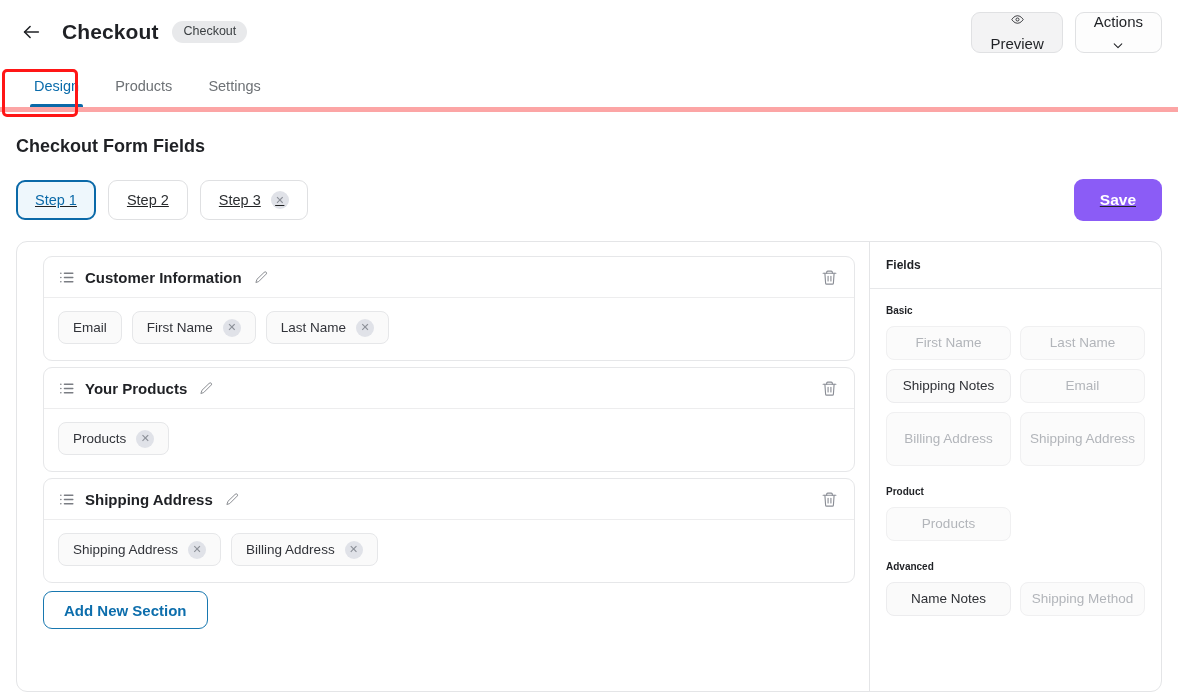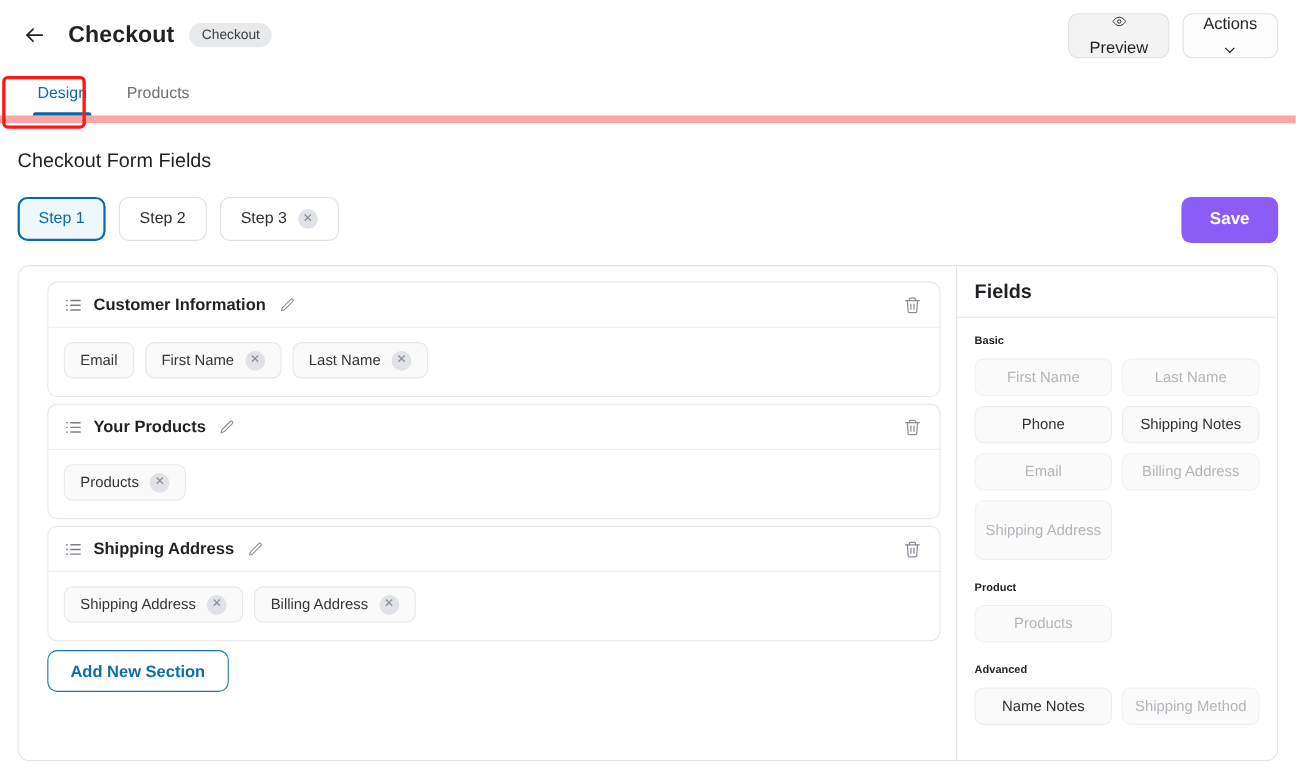--- a/index.html
+++ b/index.html
@@ -57,21 +57,21 @@
     font-weight: 400;
     color: #1f2125;
     cursor: pointer;
     flex-direction: column;
   }
   .btn-plain.outlined { background: #fdfdfd; }
 
   
   .tabs-wrap {
     position: relative;
-    border-bottom: 7px solid #fca5a5;
+    border-bottom: 5px solid #fca5a5;
     padding: 0 16px;
     height: 48px;
   }
   .tabs {
     display: flex;
     gap: 0;
     height: 100%;
     align-items: stretch;
   }
   .tab {
@@ -101,30 +101,31 @@
     width: 76px; height: 48px;
     border: 3px solid #ff1616;
     border-radius: 5px;
     pointer-events: none;
     z-index: 5;
   }
 
   
   .form-heading {
     font-size: 18px;
-    font-weight: 400;
+    font-weight: 700;
     color: #1f2125;
     padding: 24px 0 0 16px;
   }
 
   
   .step-row {
     display: flex;
-    align-items: flex-start;
+    align-items: center;
     padding: 22px 16px 0 16px;
+    text-decoration: underline;
   }
   .step-chip {
     display: flex; align-items: center; gap: 10px;
     height: 40px;
     padding: 0 18px;
     margin-right: 12px;
     border: 1px solid #dfe0e2;
     border-radius: 9px;
     background: #ffffff;
     font-size: 14.5px;
@@ -240,21 +241,21 @@
     border-left: 1px solid #e4e5e7;
     display: flex;
     flex-direction: column;
   }
   .fields-head {
     height: 47px;
     display: flex;
     align-items: center;
     padding: 0 16px;
     border-bottom: 1px solid #e7e8ea;
-    font-size: 18px;
+    font-size: 12px;
     font-weight: 600;
     color: #1f2125;
   }
   .fields-body {
     padding: 16px 16px 0 16px;
     overflow: hidden;
     flex: 1;
   }
   .fields-group-label {
     font-size: 10px;
@@ -320,20 +321,23 @@
 </div>
 
 <div class="tabs-wrap">
   <div class="tabs" id="tabs">
       <button class="tab active">
         <span>Design</span>
       </button>
       <button class="tab">
         <span>Products</span>
       </button>
+      <button class="tab">
+        <span>Settings</span>
+      </button>
     </div>
   <div class="annot-box"></div>
 </div>
 
 <div class="form-heading">Checkout Form Fields</div>
 
 <div class="step-row">
   <div id="steps" style="display:flex;align-items:center;">
       <div class="step-chip active">
         <span>Step 1</span>
@@ -478,23 +482,20 @@
     <div class="fields-body" id="fields-body">
         <div class="fields-group-label">Basic</div>
         <div class="fields-grid">
           <div class="palette-chip disabled">
             <span>First Name</span>
           </div>
           <div class="palette-chip disabled">
             <span>Last Name</span>
           </div>
           <div class="palette-chip">
-            <span>Phone</span>
-          </div>
-          <div class="palette-chip">
             <span>Shipping Notes</span>
           </div>
           <div class="palette-chip disabled">
             <span>Email</span>
           </div>
           <div class="palette-chip disabled">
             <span>Billing Address</span>
           </div>
           <div class="palette-chip disabled tall">
             <span>Shipping Address</span>

